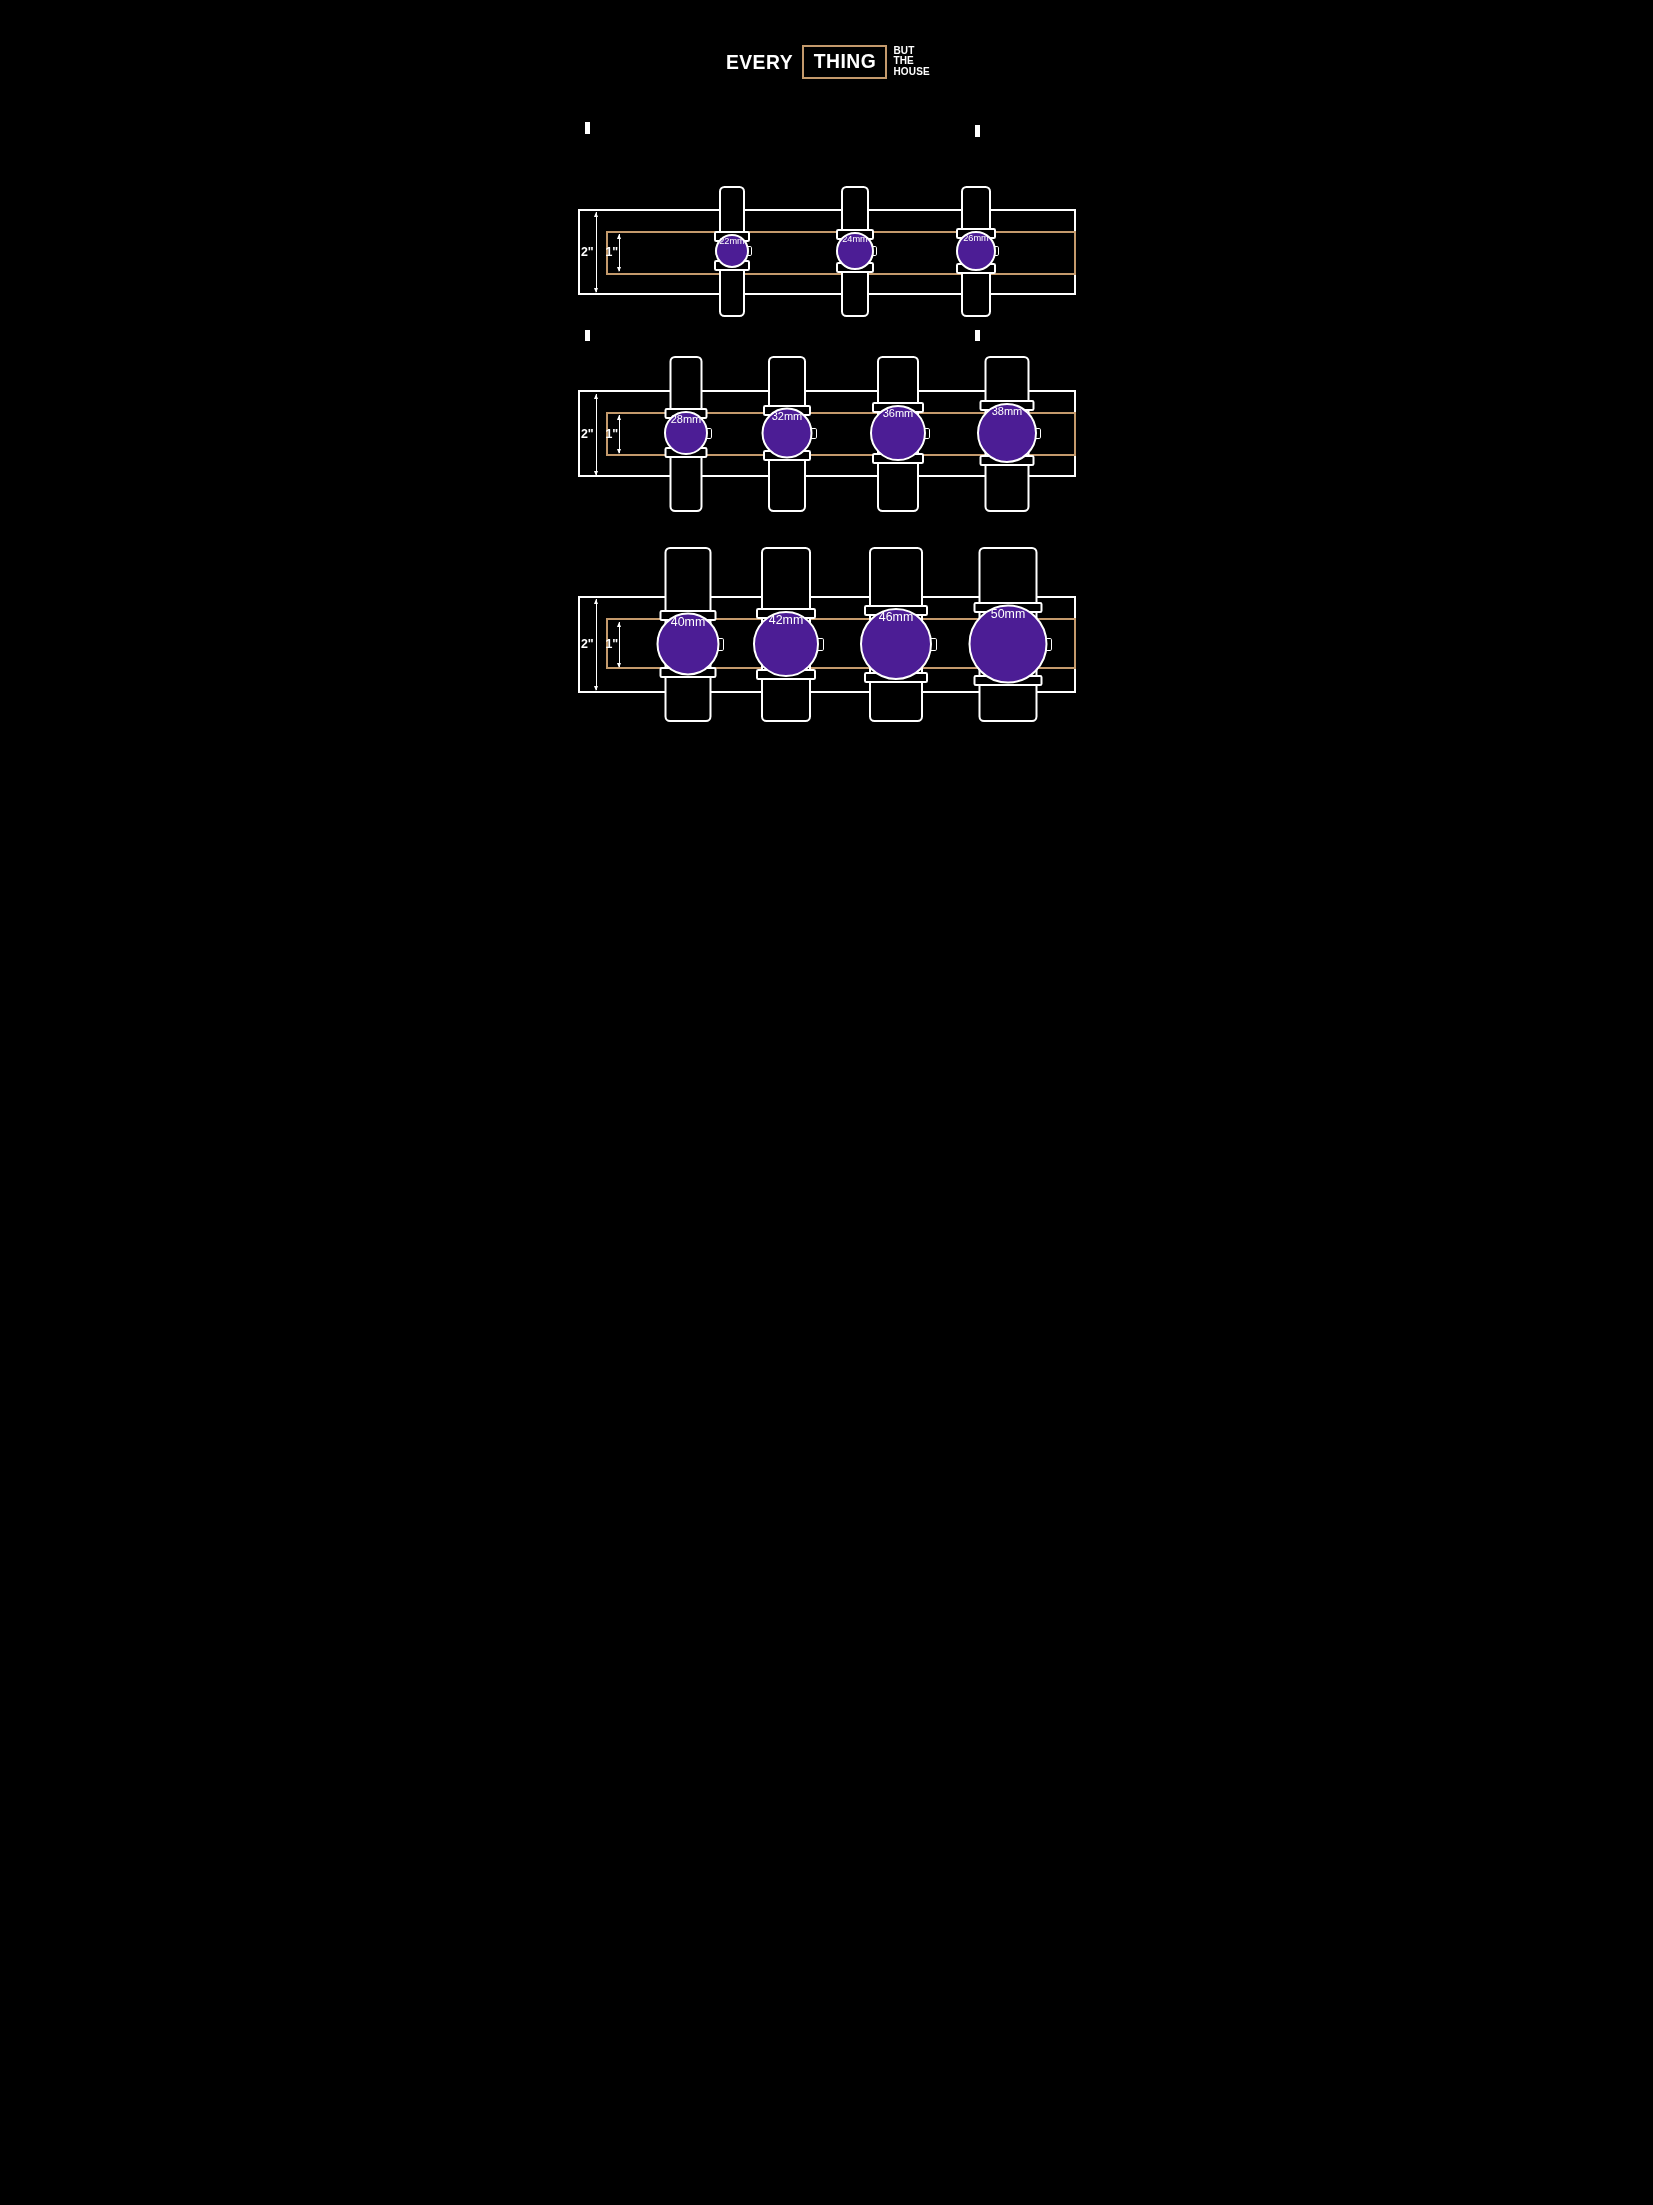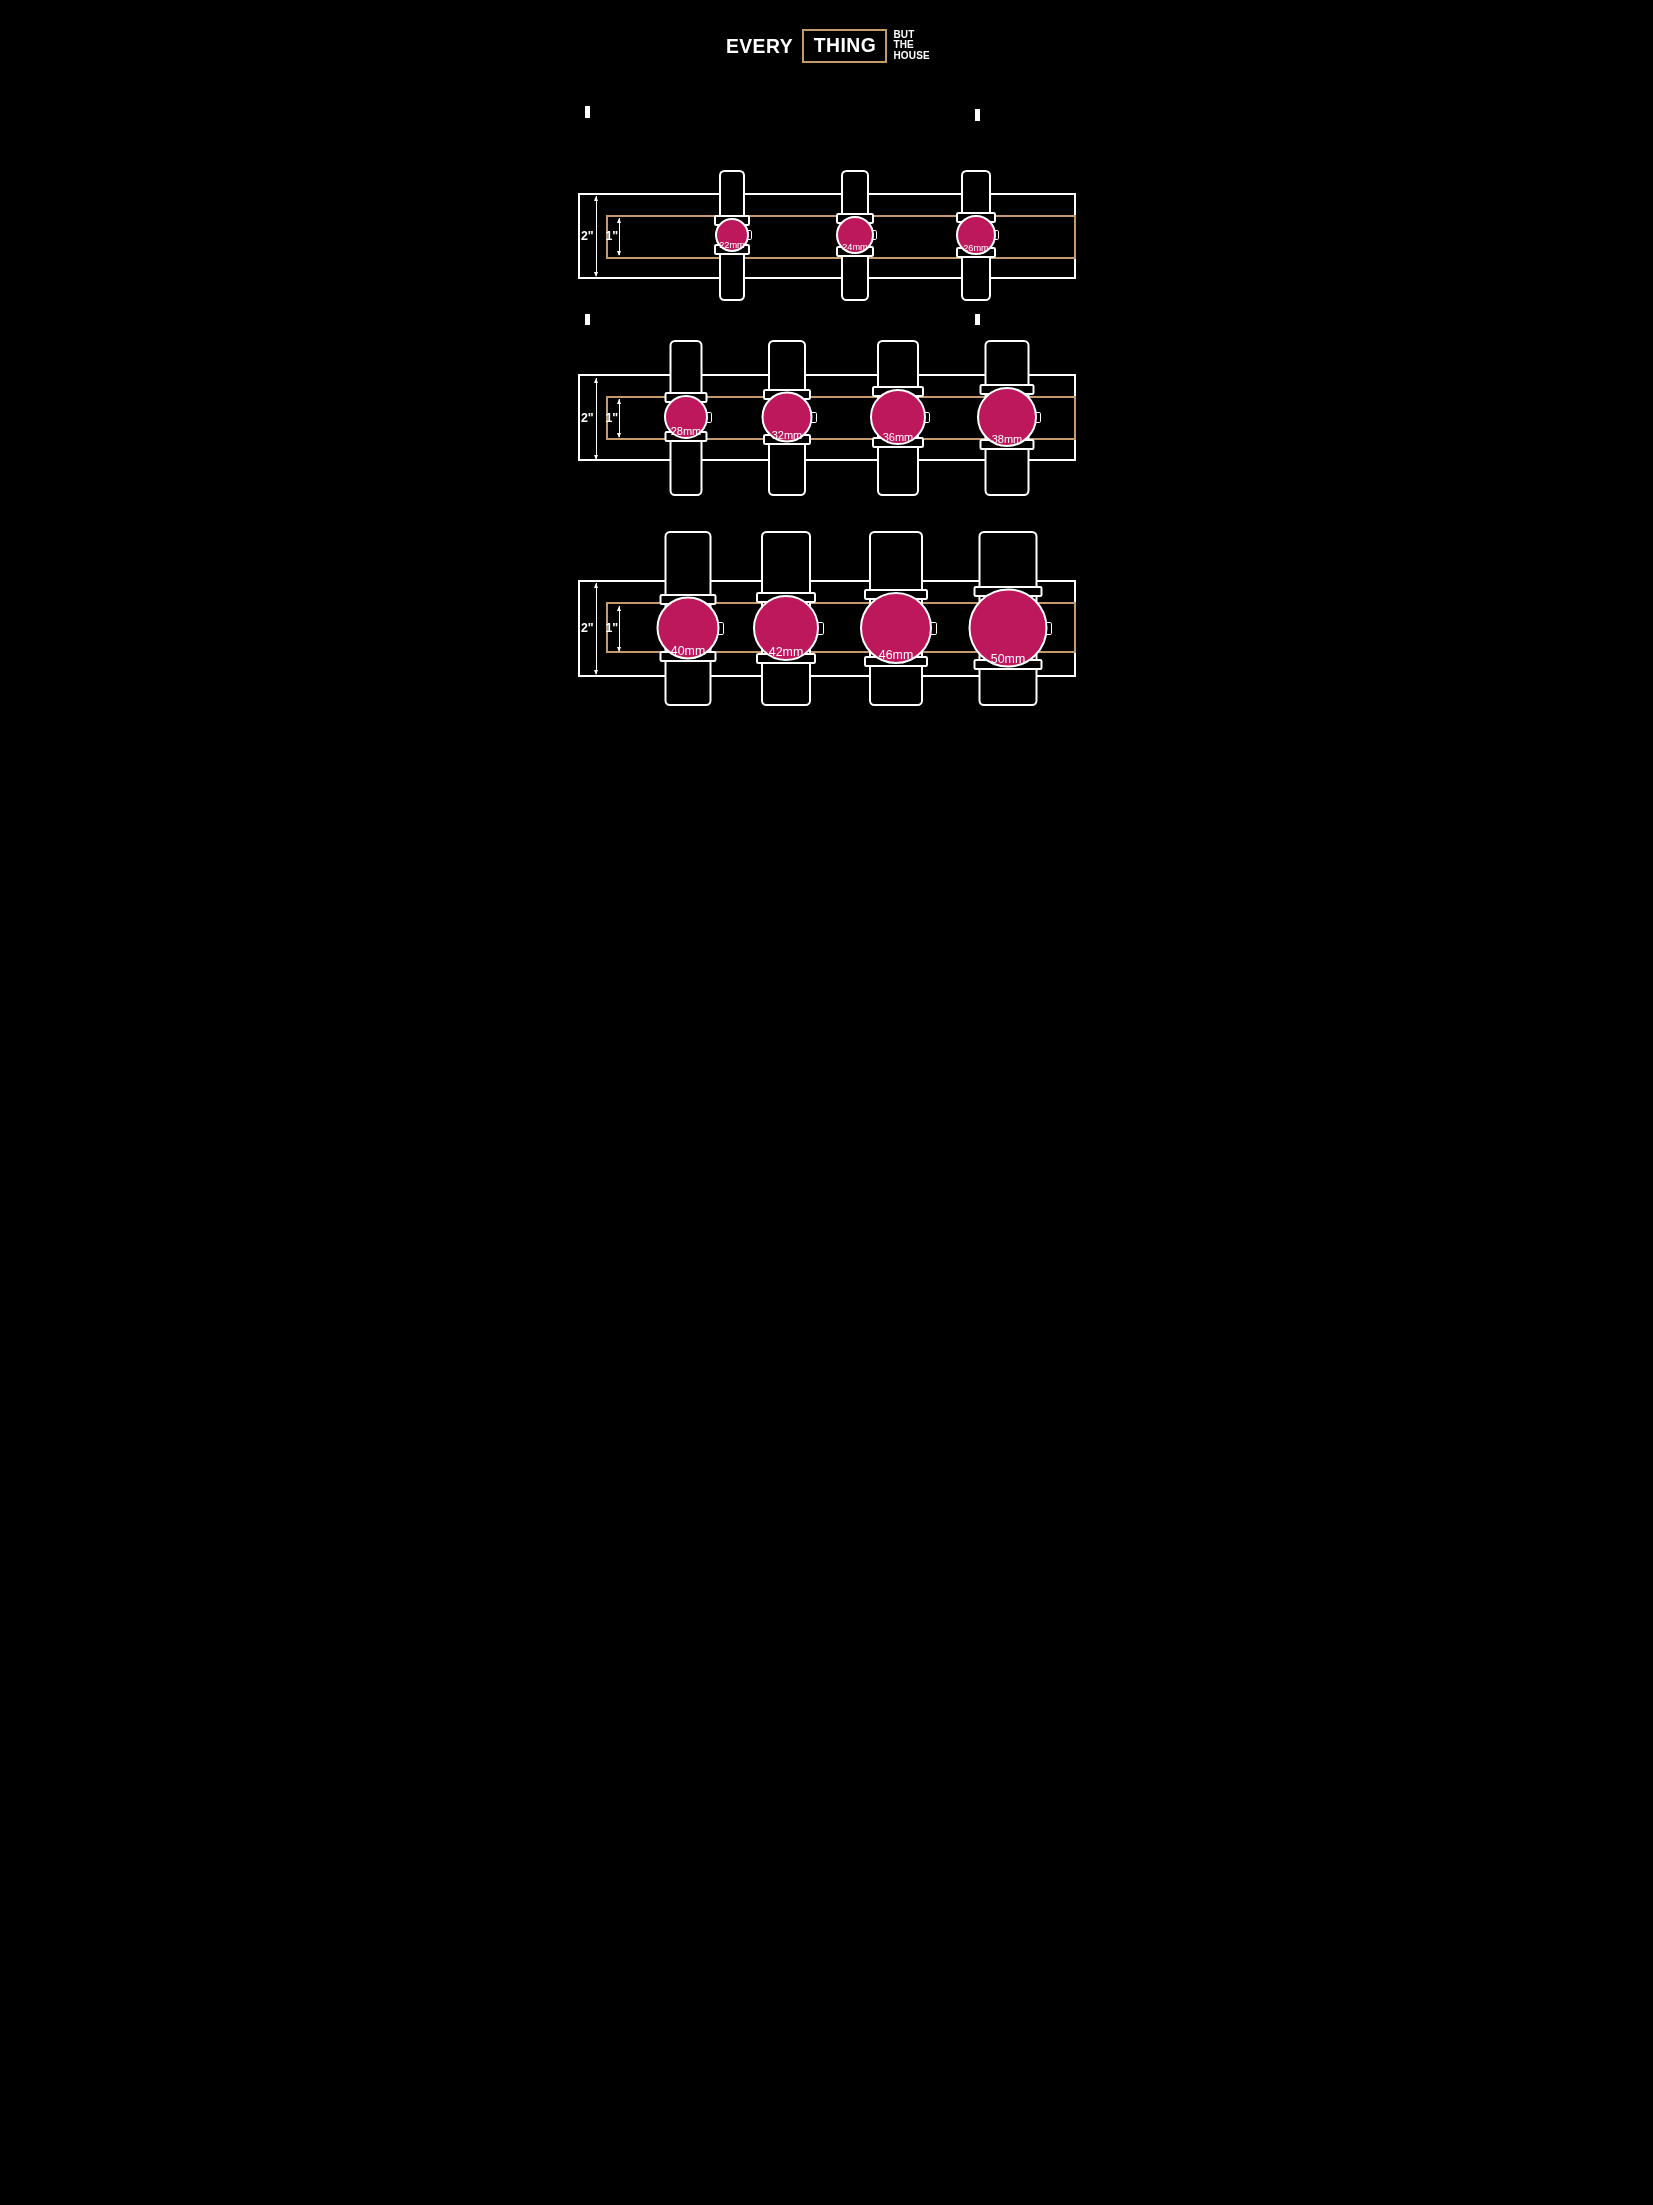--- a/index.html
+++ b/index.html
@@ -3,21 +3,21 @@
 <meta charset="utf-8">
 <style>
   * { box-sizing: border-box; margin: 0; padding: 0; }
   html, body { background: #000; }
   body { font-family: "Liberation Sans", sans-serif; }
 
   .page {
     position: relative;
     width: 529px;
     height: 706px;
-    margin: 0 auto;
+    margin: 16px auto;
     background: #000;
     overflow: hidden;
   }
 
   
   .logo {
     position: absolute;
     top: 28.5px; left: 0; right: 0;
     display: flex;
     justify-content: center;
@@ -129,25 +129,25 @@
     background: #000;
     border: 1.8px solid #fff;
     border-radius: 1.8px;
     z-index: 3;
   }
   .watch .face {
     position: absolute;
     left: 0; top: var(--cy);
     width: var(--d); height: var(--d);
     transform: translate(-50%, -50%);
-    background: #be185d;
+    background: #4c1d95;
     border: 2.3px solid #fff;
     border-radius: 50%;
     display: flex;
-    align-items: flex-end;
+    align-items: flex-start;
     justify-content: center;
     z-index: 4;
   }
   .watch .size-label { color: #fff; font-size: var(--fs); font-weight: 400; white-space: nowrap; }
 
   .watch.r1 { --fs: 9.2px; --crw: 6.9px; --crh: 9.2px; }
   .watch.r2 { --fs: 11px; --crw: 7.8px; --crh: 11px; }
   .watch.r3 { --fs: 12.4px; --crw: 8.7px; --crh: 13px; }
 </style>
 </head>

